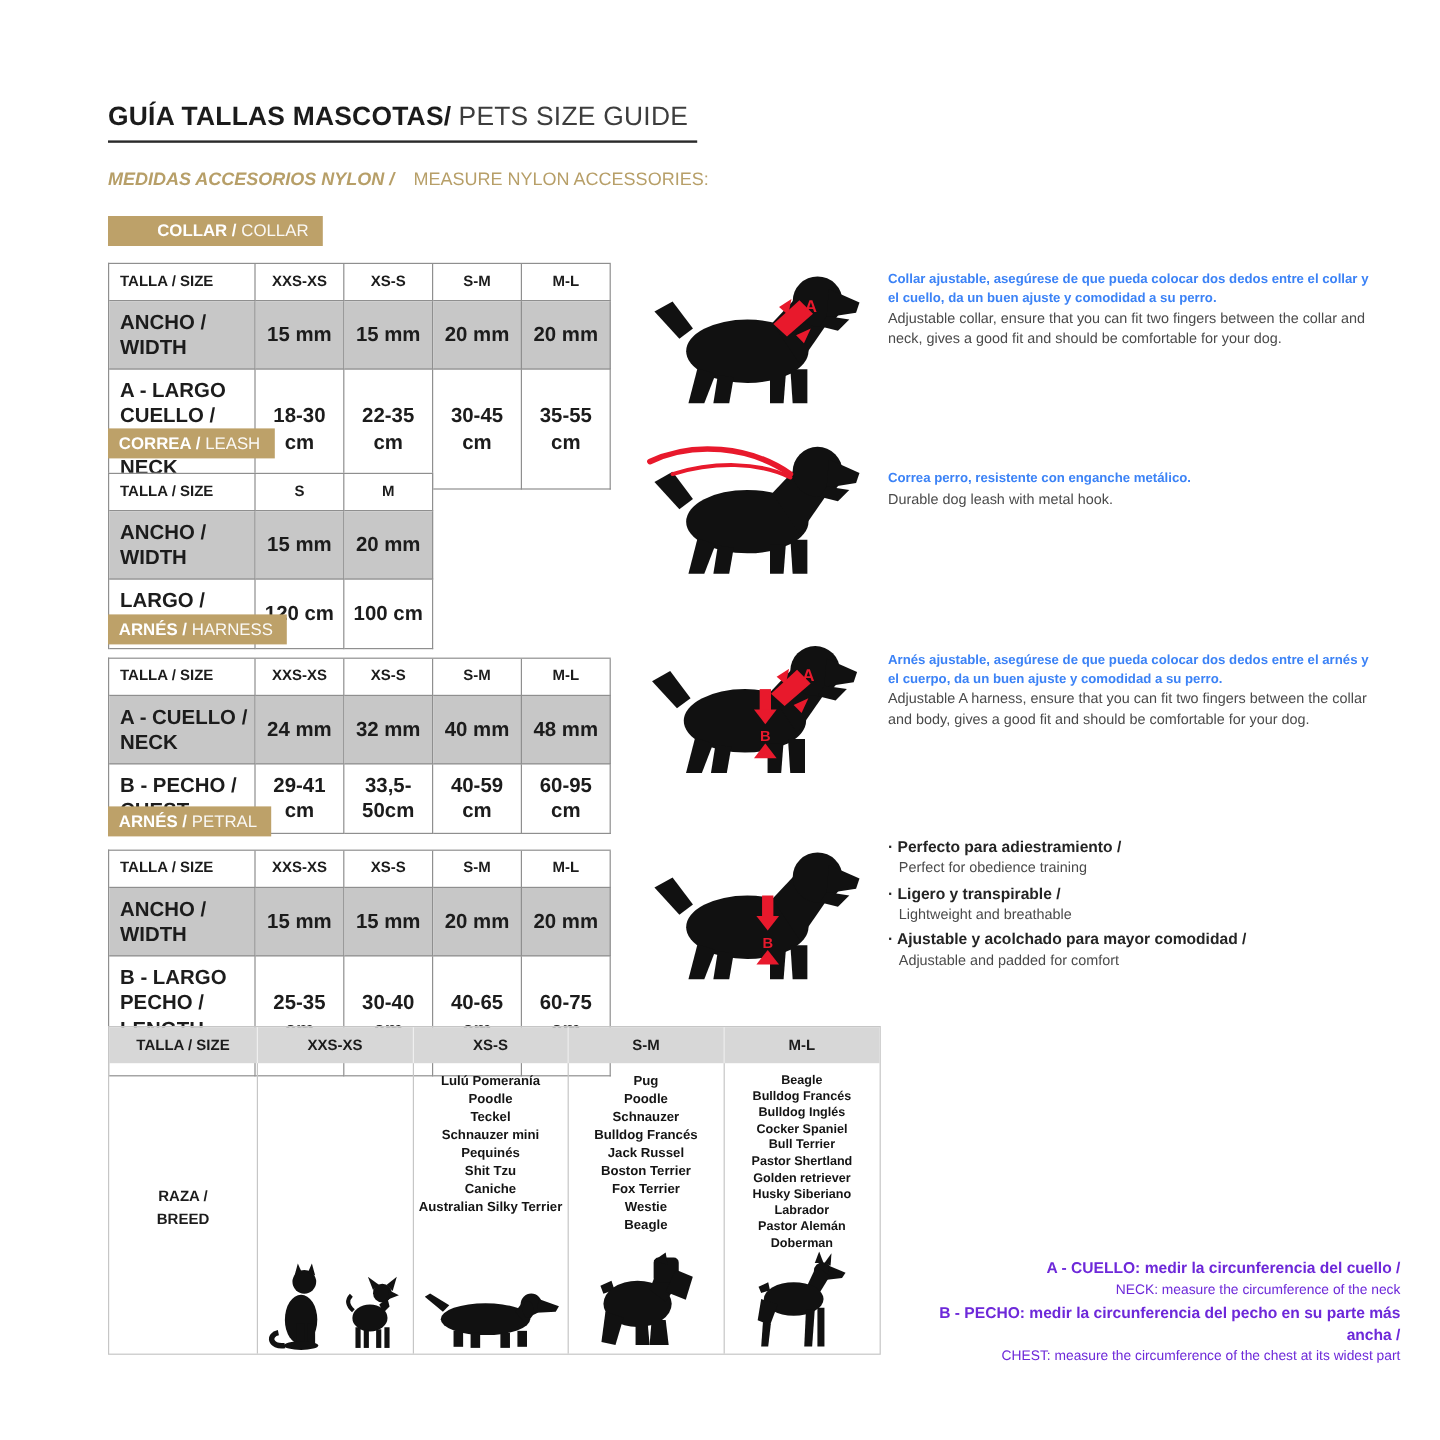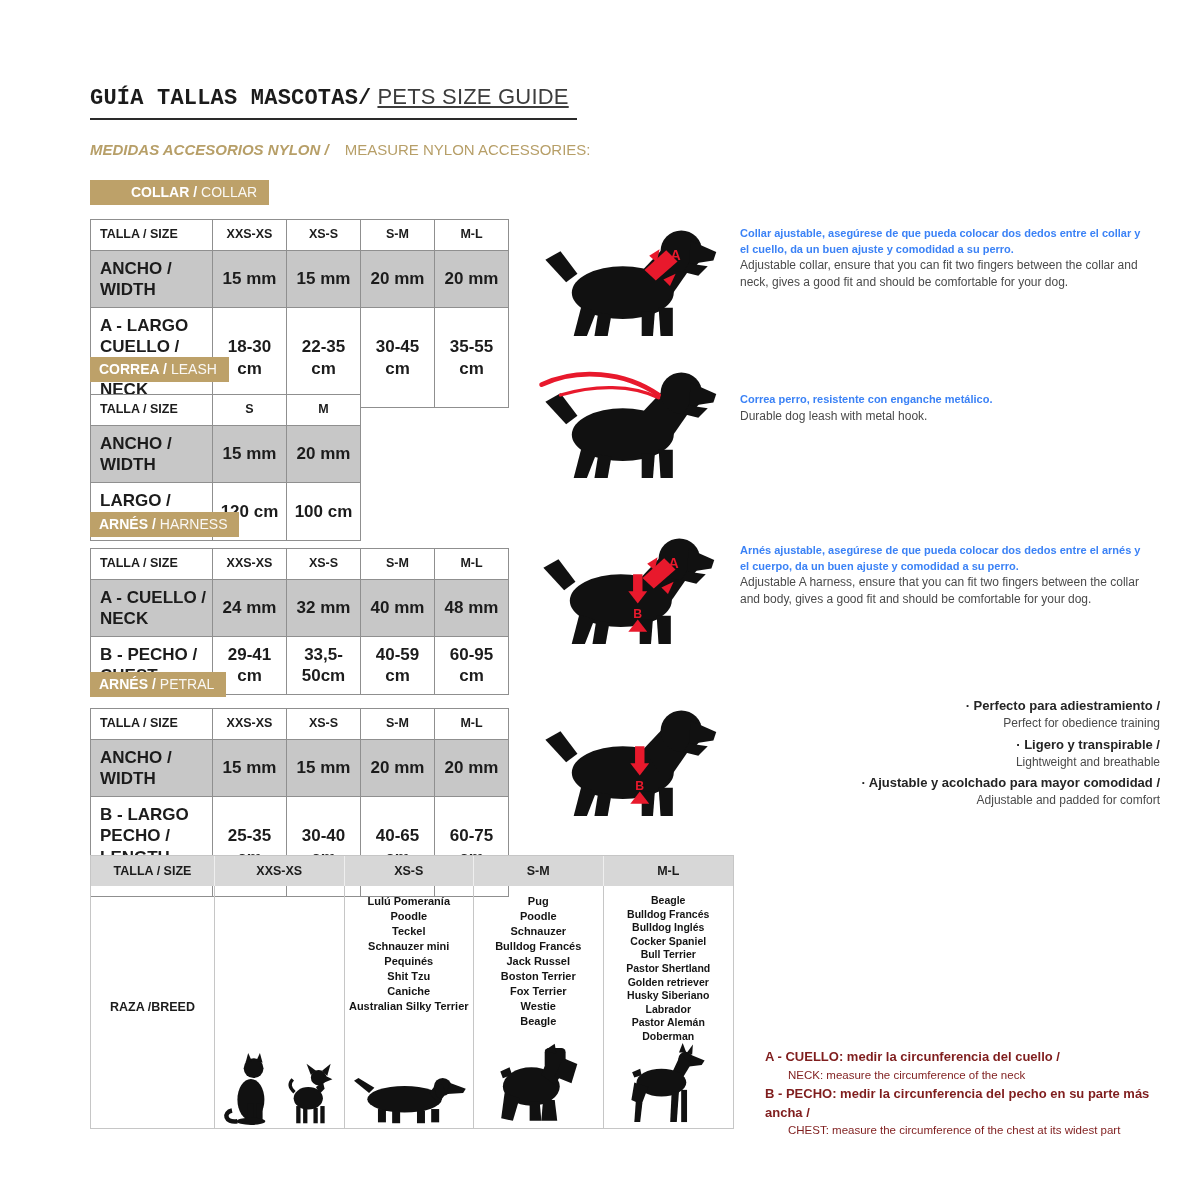--- a/index.html
+++ b/index.html
@@ -2,22 +2,22 @@
 <html><head>
 <meta charset="utf-8">
 <style>
   html,body{margin:0;padding:0;background:#fff;}
   .page{position:relative;width:1200px;height:1200px;background:#fff;overflow:hidden;
         font-family:"Liberation Sans",sans-serif;color:#1d1d1d;}
 
   
   .title{position:absolute;left:90px;top:84px;font-size:22px;letter-spacing:.2px;
          border-bottom:2px solid #2a2a2a;padding:0 8px 7px 0;white-space:nowrap;}
-  .title .b{font-weight:700;color:#1b1b1b;font-family:Liberation Mono, monospace;}
-  .title .lt{font-weight:400;color:#3d3d3d;margin-left:6px;text-decoration:underline;}
+  .title .b{font-weight:700;color:#1b1b1b;}
+  .title .lt{font-weight:400;color:#3d3d3d;margin-left:6px;}
   .subtitle{position:absolute;left:90px;top:141px;font-size:15px;color:#b79f68;white-space:nowrap;}
   .subtitle .b{font-weight:700;font-style:italic;}
   .subtitle .lt{font-weight:400;margin-left:16px;}
 
   
   .badge{position:absolute;background:#bda169;color:#fff;font-size:14px;padding:4px 12px 5px 9px;white-space:nowrap;}
   .badge .b{font-weight:700;}
   .badge .lt{font-weight:400;opacity:.93;margin-left:4px;}
 
   
@@ -44,32 +44,32 @@
   .dogfig svg{width:100%;height:100%;}
   .mark{fill:#e8192c;}
   .mktext{fill:#e8192c;font-weight:700;font-size:15px;font-family:"Liberation Sans",sans-serif;}
 
   
   .breedtable{position:absolute;left:90px;top:855px;width:642px;border:1px solid #c6c6c6;
               display:grid;grid-template-columns:124px 1fr 1fr 1fr 1fr;grid-template-rows:30px 242px;}
   .bh{background:#d7d7d7;display:flex;align-items:center;justify-content:center;
       font-weight:700;font-size:12.5px;color:#1c1c1c;border-right:1px solid #efefef;}
   .bh:nth-child(5){border-right:none;}
-  .rowlabel{border-right:1px solid #c6c6c6;display:flex;flex-direction:row;align-items:center;
+  .rowlabel{border-right:1px solid #c6c6c6;display:flex;flex-direction:column;align-items:center;
       justify-content:center;font-weight:700;font-size:12.5px;color:#1c1c1c;line-height:1.5;}
   .bc{border-right:1px solid #c6c6c6;display:flex;flex-direction:column;align-items:center;
       padding-top:8px;position:relative;}
   .bc:last-child{border-right:none;}
   .breed-item{font-size:11px;font-weight:700;line-height:15px;color:#141414;text-align:center;}
   .bc:last-child .breed-item{font-size:10.5px;line-height:13.6px;}
   .sil{position:absolute;bottom:3px;left:0;width:100%;display:flex;align-items:flex-end;
        justify-content:center;gap:8px;}
 
   
-  .notes{position:absolute;left:765px;top:1048px;width:402px;color:#7f1d1d;}
+  .notes{position:absolute;left:765px;top:1048px;width:402px;color:#6d28d9;text-align:right;}
   .note .b{font-weight:700;font-size:13px;line-height:1.45;}
   .note .l{font-weight:400;font-size:11.5px;line-height:1.55;margin-left:23px;}
 </style>
 </head>
 <body>
 
 <div class="page">
 
   <svg width="0" height="0" style="position:absolute" aria-hidden="true">
     <defs>
@@ -221,21 +221,21 @@
     <svg viewBox="0 0 190 125">
       <use href="#dogshape"></use>
       <g class="mark">
         <rect x="103" y="49" width="10" height="20"></rect>
         <polygon points="98,67 118,67 108,80"></polygon>
         <text class="mktext" x="108" y="95" text-anchor="middle" style="font-size:13px">B</text>
         <polygon points="98,110 118,110 108,97"></polygon>
       </g>
     </svg>
   </div>
-  <div class="bullets" style="left:740px;top:697px;text-align:right;">
+  <div class="bullets" style="left:740px;top:697px;">
     <div class="bullet">
       <div class="b">Perfecto para adiestramiento /</div>
       <div class="l">Perfect for obedience training</div>
     </div>
     <div class="bullet">
       <div class="b">Ligero y transpirable /</div>
       <div class="l">Lightweight and breathable</div>
     </div>
     <div class="bullet">
       <div class="b">Ajustable y acolchado para mayor comodidad /</div>

